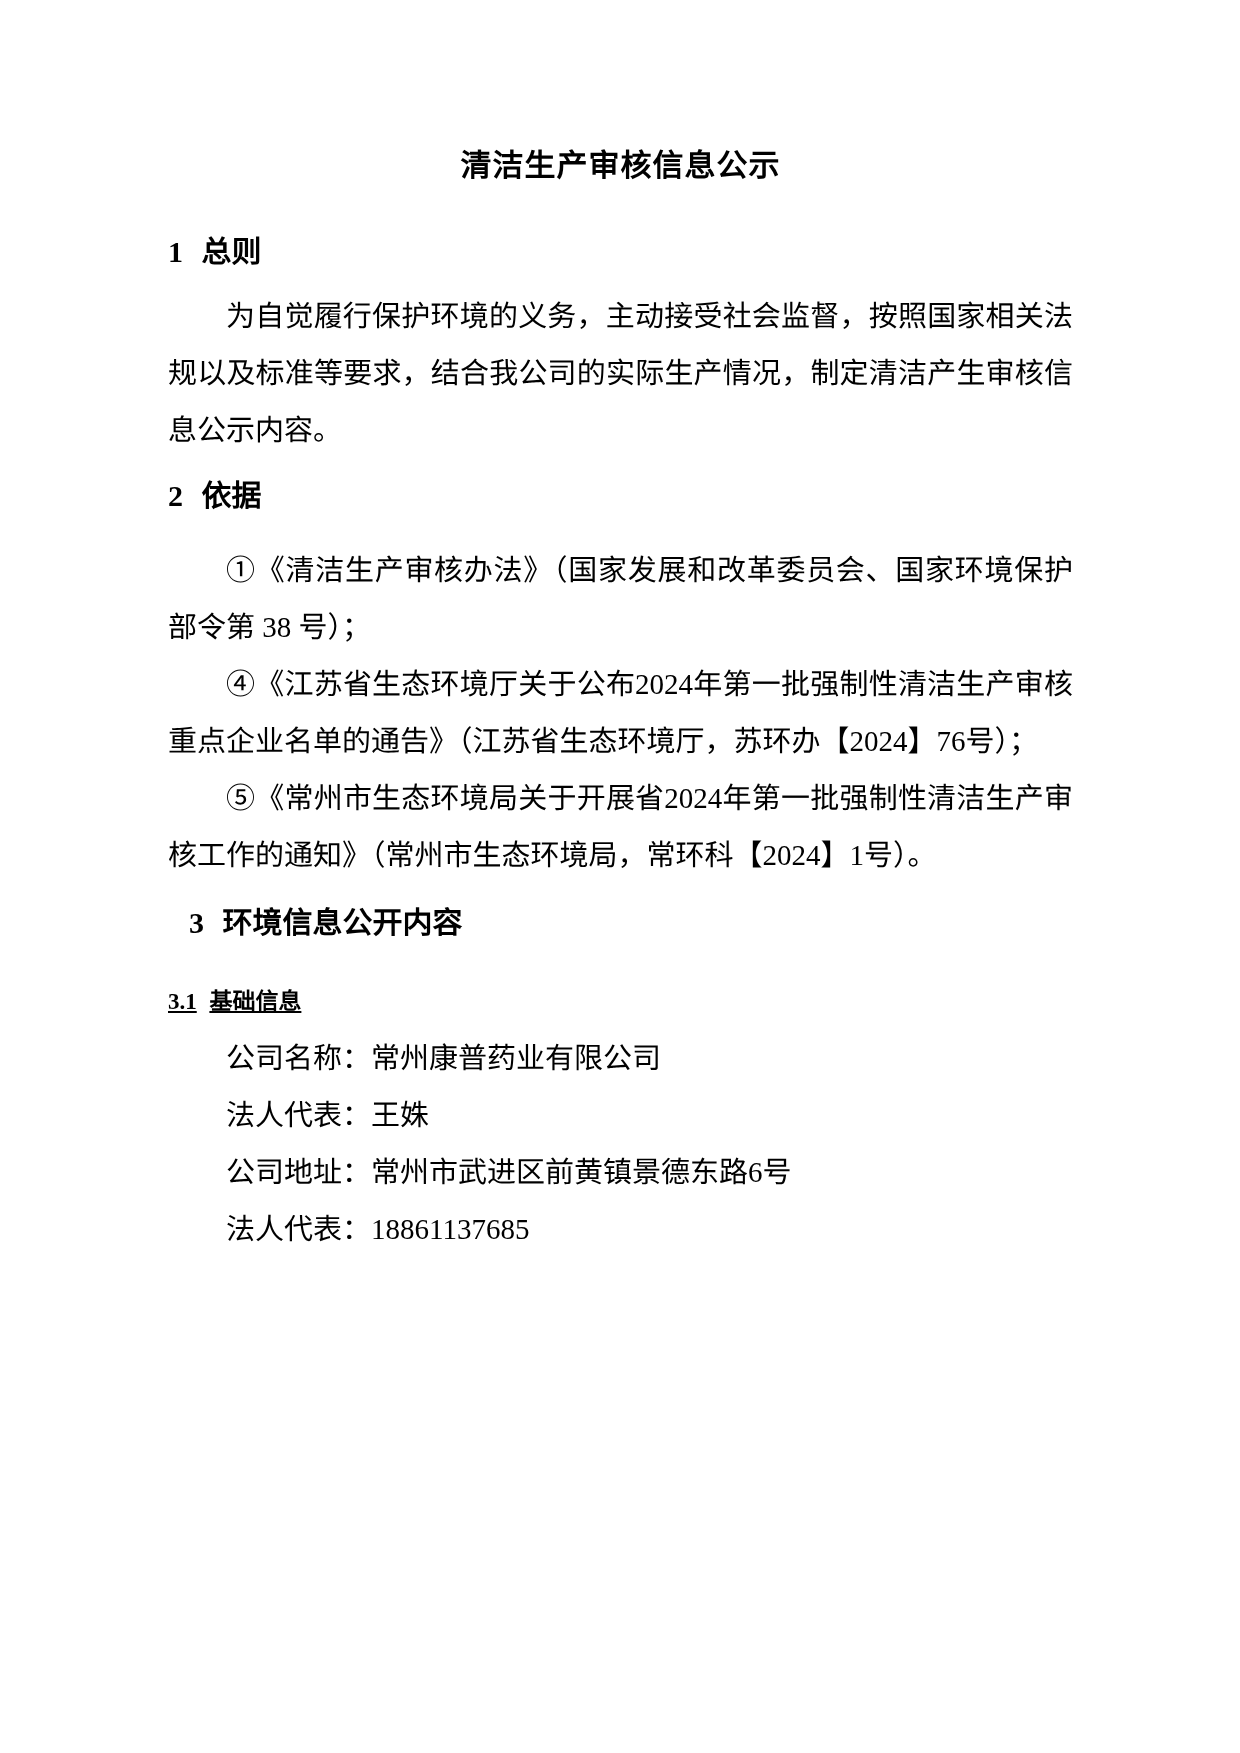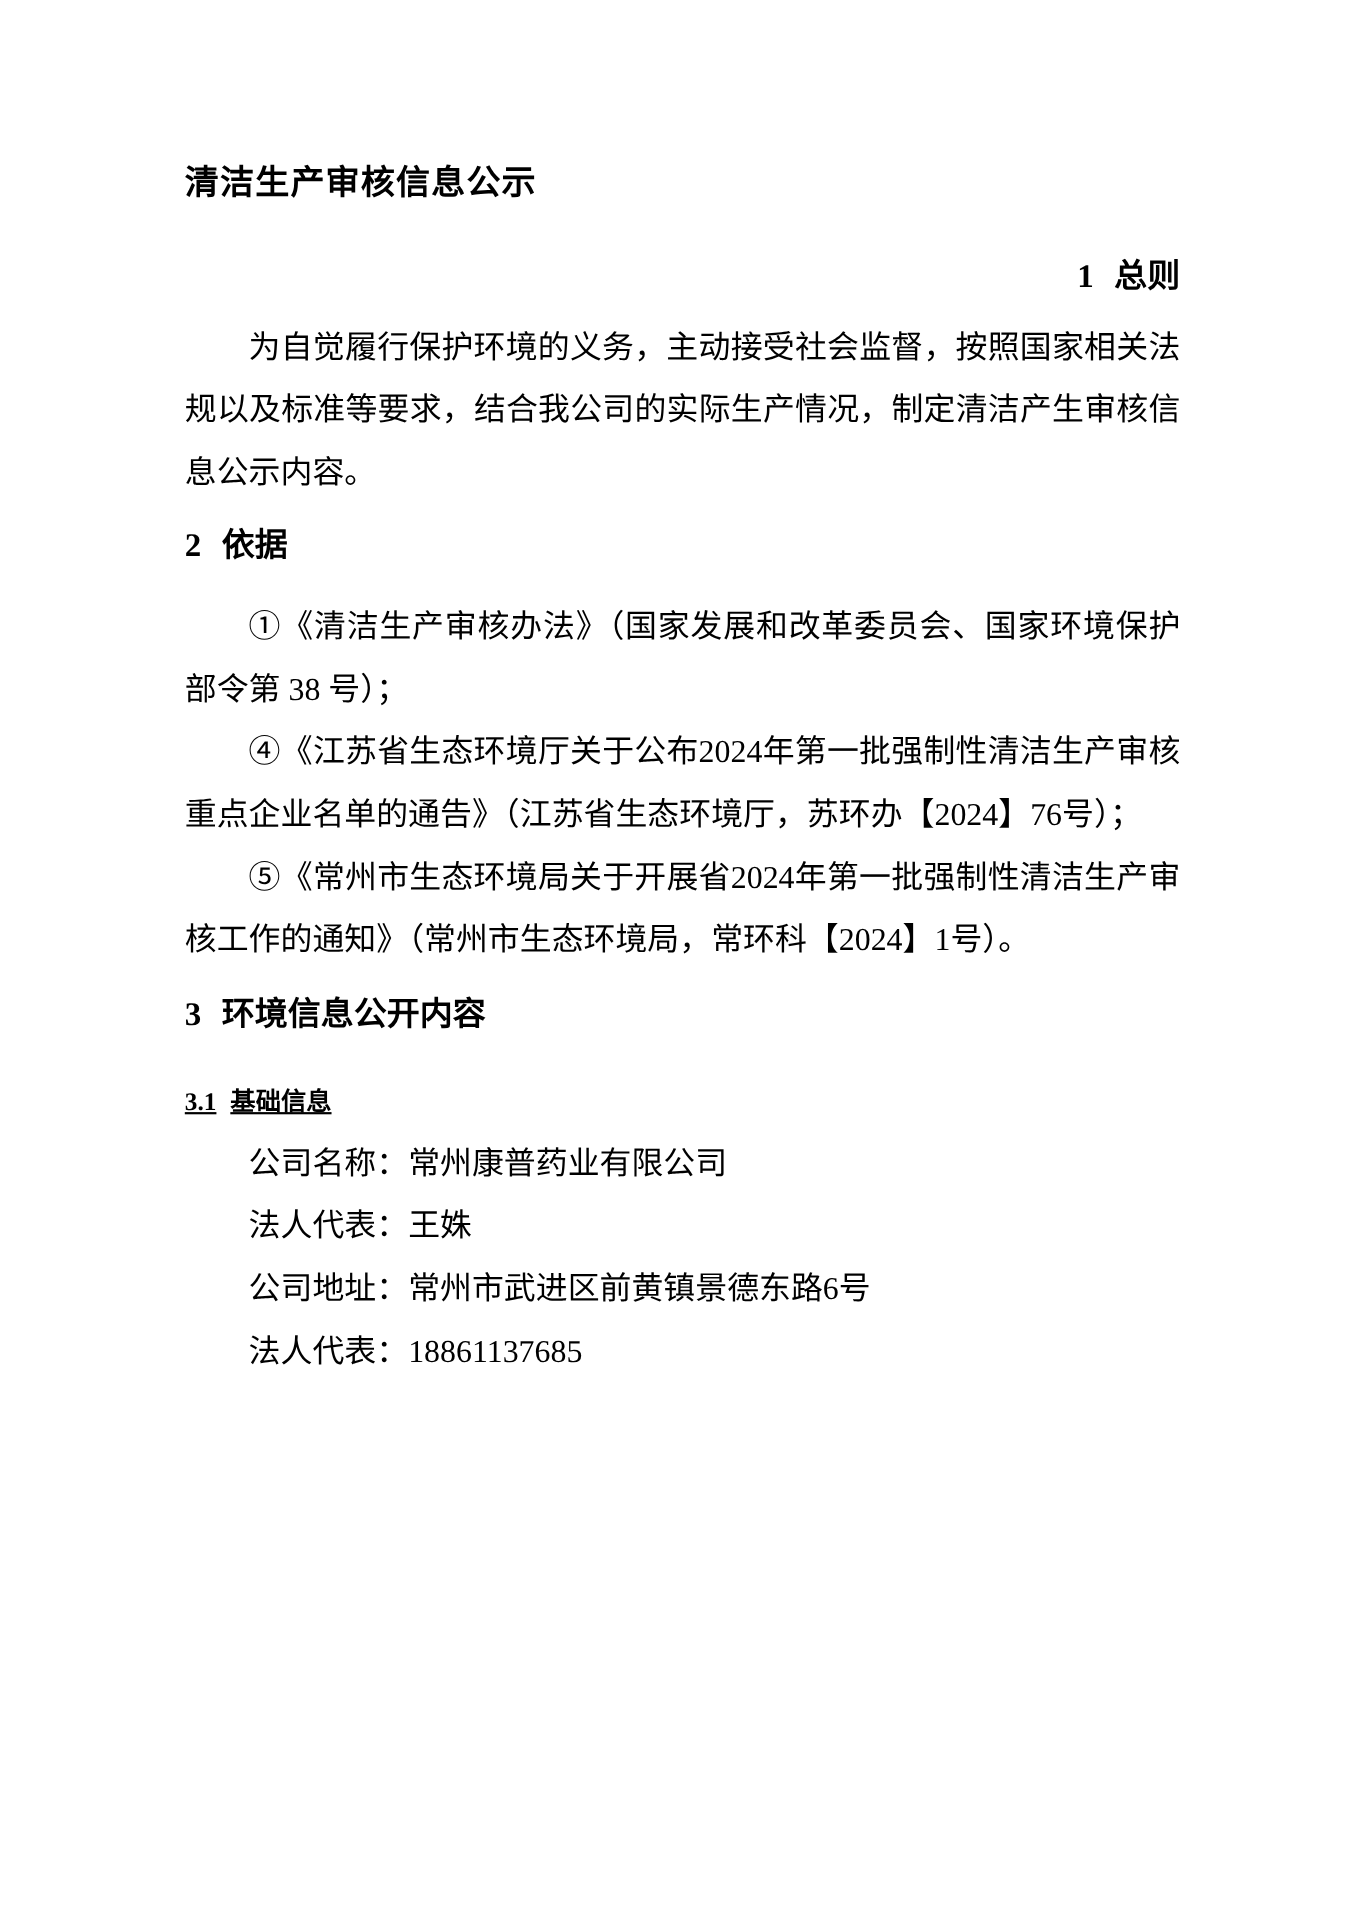--- a/index.html
+++ b/index.html
@@ -13,33 +13,34 @@
   }
   .page {
     width: 1240px;
     height: 1753px;
     background: #ffffff;
     padding: 137px 167px 0 168px;
   }
   .doc-title {
     font-size: 31px;
     font-weight: bold;
+    text-align: center;
     line-height: 57px;
     letter-spacing: 1px;
     white-space: nowrap;
   }
   .heading {
     font-size: 30px;
     font-weight: bold;
     line-height: 57px;
   }
   .heading .h-num { margin-right: 0.62em; }
-  .heading-1 { margin-top: 29px; margin-bottom: 8px; text-align: right; }
+  .heading-1 { margin-top: 29px; margin-bottom: 8px; }
   .heading-2 { margin-top: 8px;  margin-bottom: 18px; }
-  .heading-3 { margin-top: 10px; }
+  .heading-3 { margin-top: 10px; margin-left: 21px; }
   .subheading {
     font-size: 23px;
     font-weight: bold;
     line-height: 57px;
     margin-top: 22px;
     text-decoration: underline;
   }
   .subheading .h-num { margin-right: 0.55em; }
   .body-para {
     font-size: 29px;

